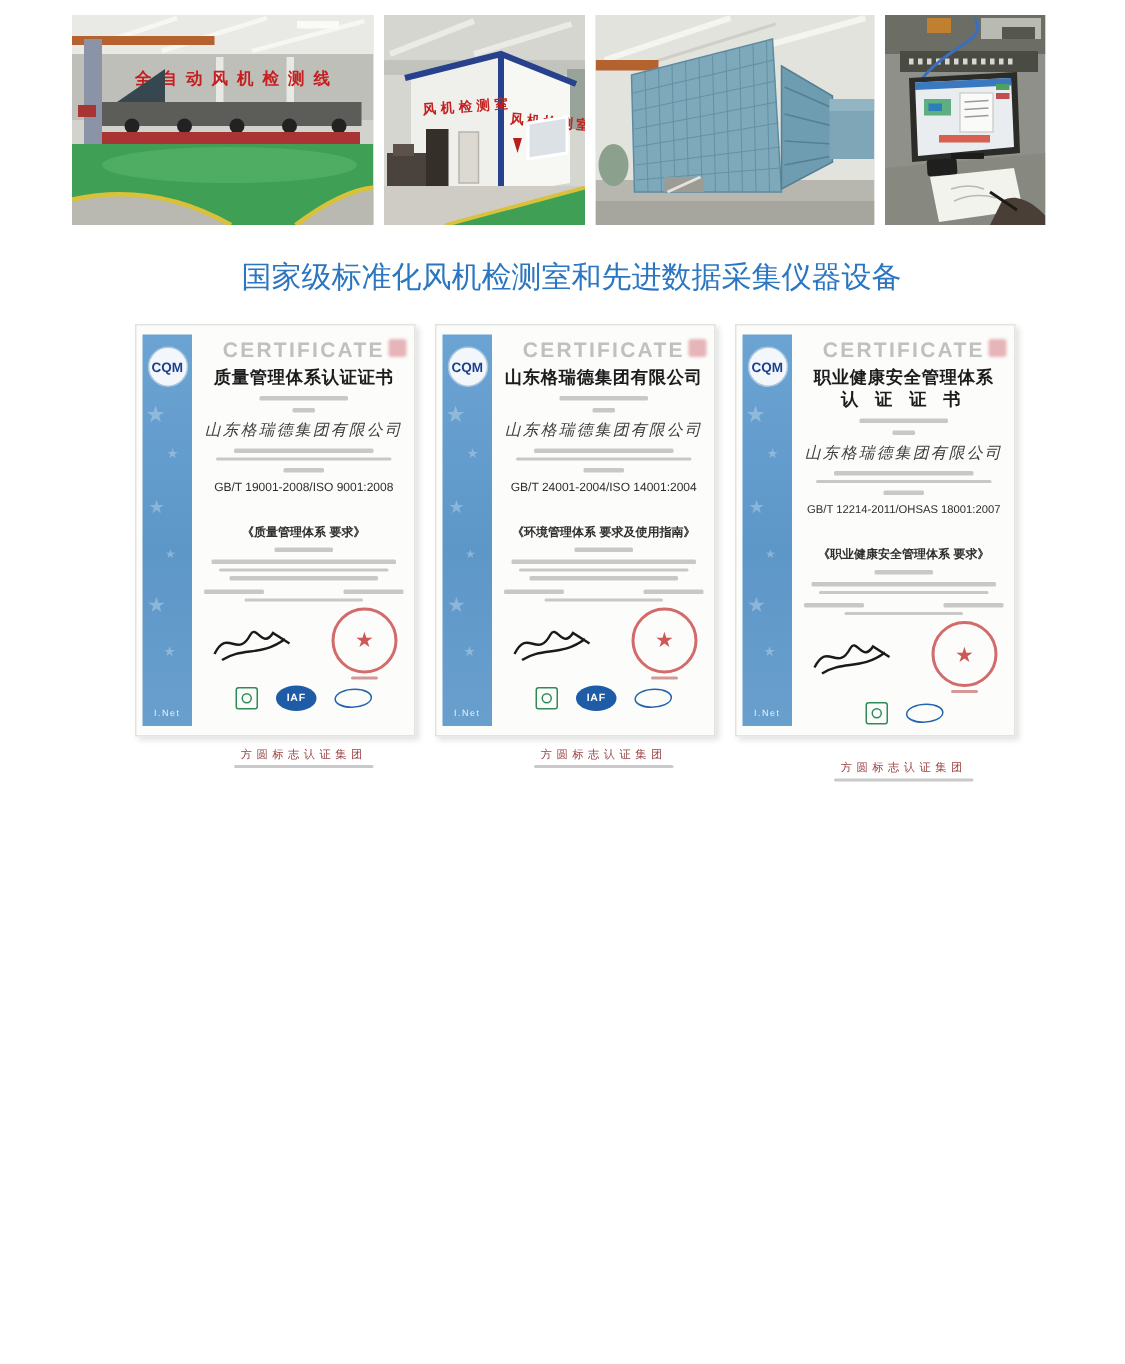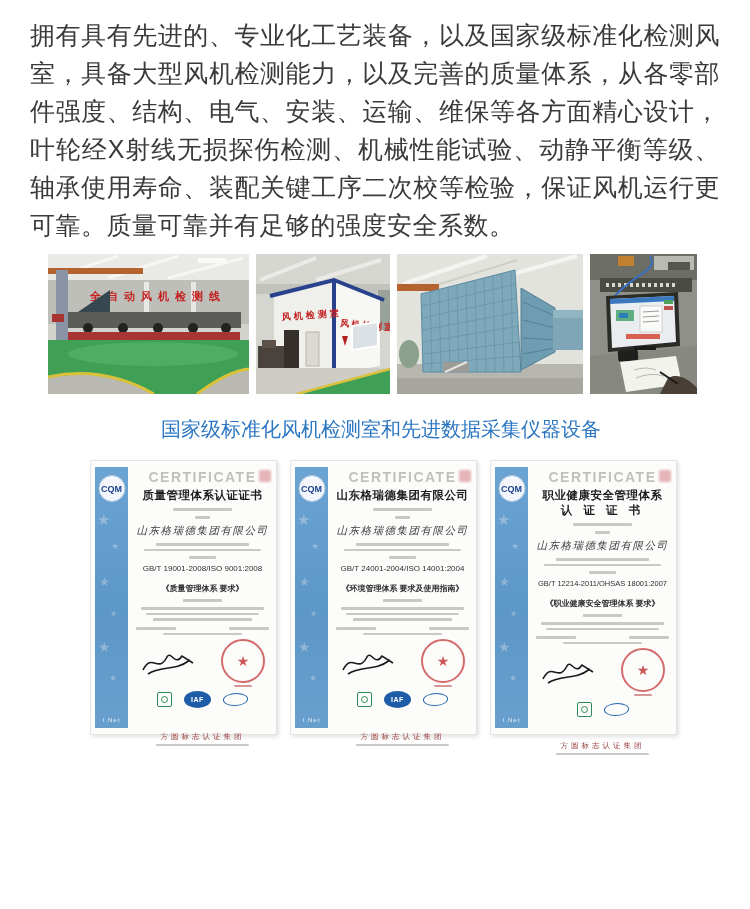--- a/index.html
+++ b/index.html
@@ -43,21 +43,21 @@
                 background:rgba(205,95,105,.45); filter:blur(1px); border-radius:2px; }
   .cert-title { text-align:center; font-size:11.5px; font-weight:700; color:#1c1c1c;
                 margin-top:3px; letter-spacing:0.5px; white-space:nowrap; }
   .cert-title2 { text-align:center; font-size:11.5px; font-weight:700; color:#1c1c1c;
                  letter-spacing:4px; white-space:nowrap; }
   .cert-title2:empty { display:none; }
   .company { text-align:center; font-family:"DejaVu Serif","Liberation Serif",serif;
              font-style:italic; font-size:10.5px; color:#3d3d3d; letter-spacing:1.5px;
              margin-top:5px; white-space:nowrap; }
   .std  { text-align:center; font-size:8px; font-weight:400; color:#2e2e2e; margin-top:5px; white-space:nowrap; }
-  .stdn { text-align:center; font-size:8px; font-weight:700; color:#2e2e2e; margin-top:10px; white-space:nowrap; }
+  .stdn { text-align:center; font-size:8px; font-weight:700; color:#2e2e2e; margin-top:20px; white-space:nowrap; }
   .bar { height:3px; background:#9c9c9c; opacity:.55; border-radius:1px; margin:5px auto 0; }
   .bar.thin { height:2.5px; }
   .bar.hair { height:2px; }
   .w12{width:12%} .w20{width:20%} .w30{width:30%} .w45{width:45%} .w60{width:60%}
   .w70{width:70%} .w75{width:75%} .w85{width:85%} .w88{width:88%} .w92{width:92%}
   .dates { display:flex; justify-content:space-between; margin-top:6px; }
   .dates .bar { margin:0; width:30%; }
   .sigrow { display:flex; align-items:center; justify-content:space-between;
             height:50px; margin-top:3px; padding:0 4px; }
   .seal { width:44px; height:44px; border:2px solid rgba(193,46,46,.7); border-radius:50%;
@@ -74,21 +74,20 @@
   .anab { width:25px; height:13px; border:1.6px solid #2565ae; border-radius:50%; transform:skewX(-10deg); }
   .issuer { text-align:center; font-size:7.5px; color:#9c4444; letter-spacing:3px;
             margin-top:23px; filter:blur(.4px); white-space:nowrap; }
 </style>
 </head>
 <body>
 
 <div class="page">
 
 
-  <p class="intro">拥有具有先进的、专业化工艺装备，以及国家级标准化检测风室，具备大型风机检测能力，以及完善的质量体系，从各零部件强度、结构、电气、安装、运输、维保等各方面精心设计，叶轮经X射线无损探伤检测、机械性能试验、动静平衡等级、轴承使用寿命、装配关键工序二次校等检验，保证风机运行更可靠。质量可靠并有足够的强度安全系数。</p>
 
   <div class="photos">
 
     <div class="photo" style="width:201px">
       <svg width="201" height="140" viewBox="0 0 201 140">
         <rect x="0" y="0" width="201" height="140" fill="#d3d3cd"></rect>
         <rect x="0" y="0" width="201" height="26" fill="#e9e9e5"></rect>
         <line x1="10" y1="22" x2="70" y2="2" stroke="#f6f6f3" stroke-width="3"></line>
         <line x1="60" y1="24" x2="130" y2="2" stroke="#f6f6f3" stroke-width="3"></line>
         <line x1="120" y1="24" x2="195" y2="4" stroke="#f6f6f3" stroke-width="3"></line>

